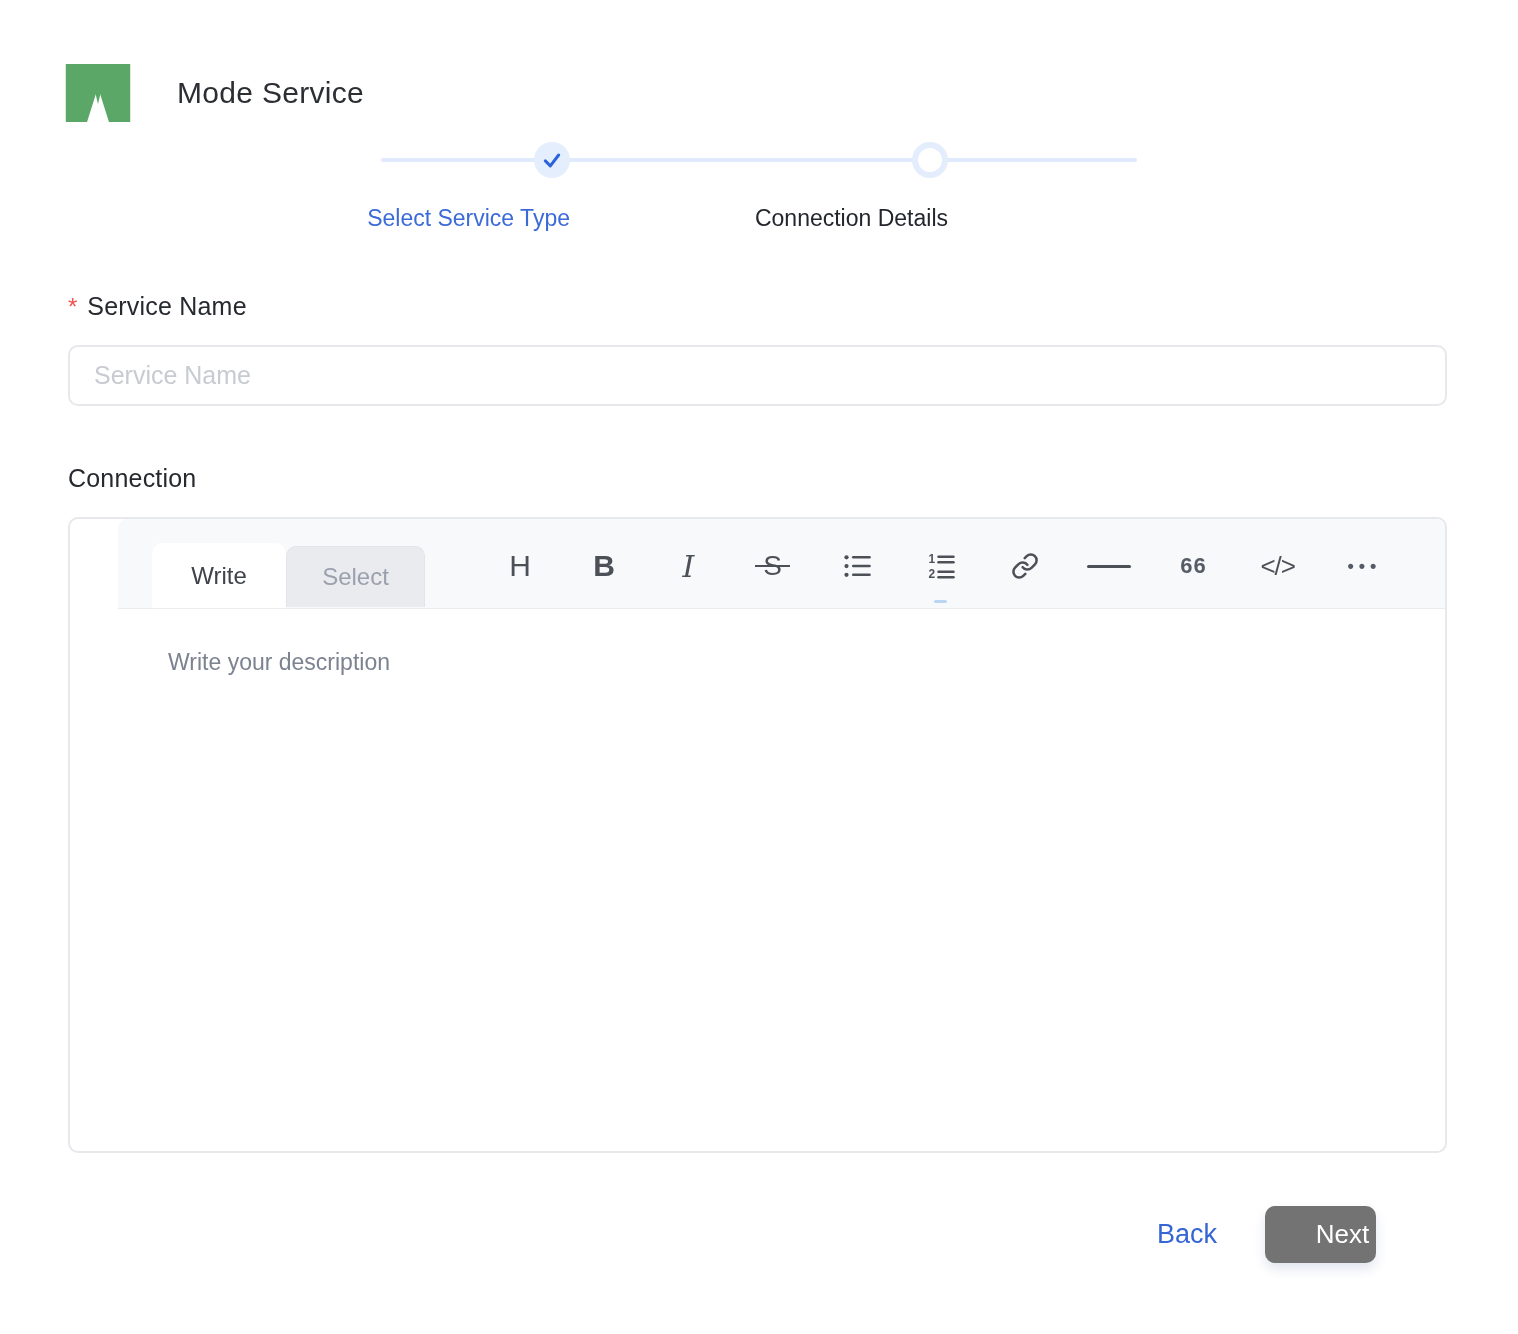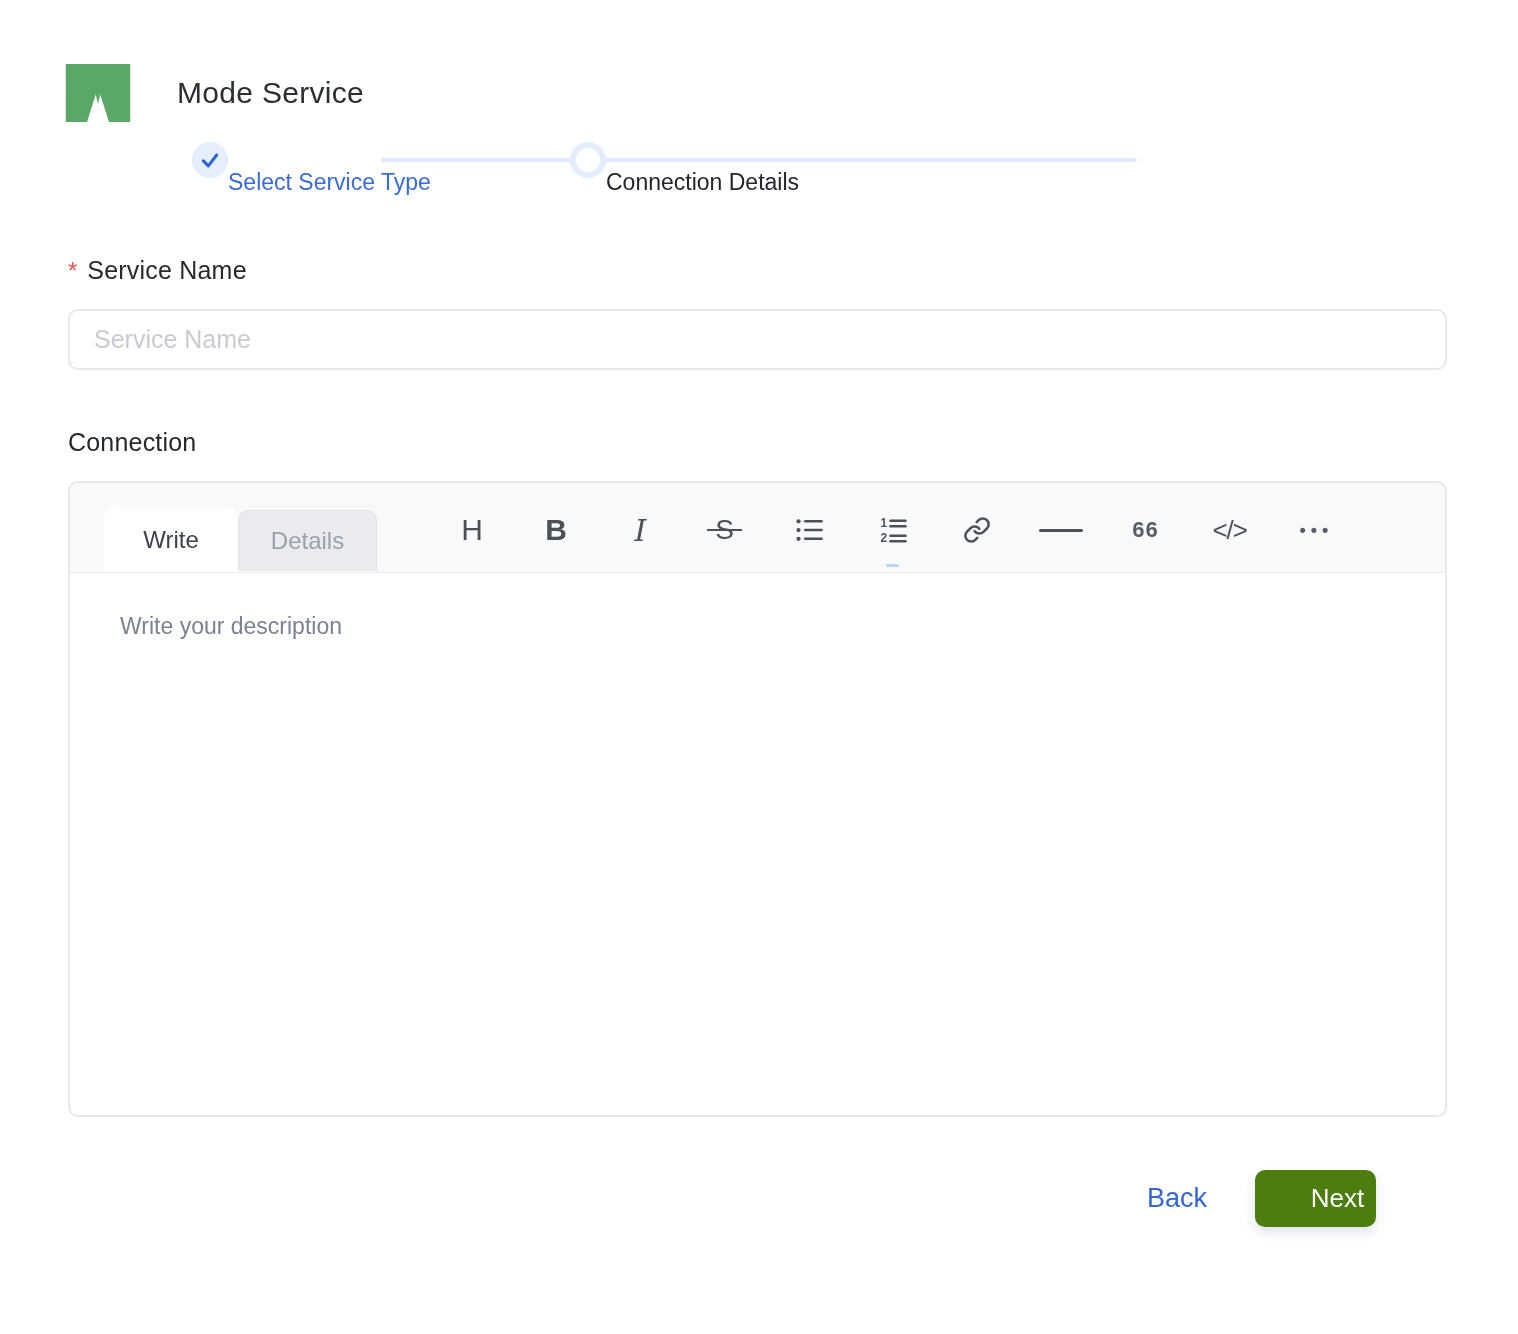--- a/index.html
+++ b/index.html
@@ -17,21 +17,21 @@
   .brand-logo { width:66px; height:58px; display:block; }
   .brand-title { font-size:30px; font-weight:500; color:#2b2e33; letter-spacing:.3px;margin-left:20px; }
 
   
   .stepper { width:1134px; margin:20px auto 0; position:relative; }
   .stepper-track {
     position:absolute; top:16px; left:189px; right:189px; height:4px;
     background:#dfeafc; border-radius:2px;
   }
   .steps { display:flex; position:relative; }
-  .step { width:378px; display:flex; flex-direction:row; align-items:flex-start; }
+  .step { width:378px; display:flex; flex-direction:column; align-items:flex-end; }
   .step-circle {
     width:36px; height:36px; border-radius:50%;
     display:flex; align-items:center; justify-content:center;
     background:#ffffff; position:relative; z-index:1;
   }
   .step-circle.completed { background:#e4eefc; }
   .step-circle.active   { border:6px solid #2c63d8; }
   .step-circle.upcoming { border:6px solid #e3edfb; }
   .step-label { margin-top:26px; font-size:23px; line-height:28px; }
   .step-label.blue { color:#3b6bd8; }
@@ -53,20 +53,21 @@
   .text-input::placeholder { color:#c8cbd1; }
 
   .desc-label-row { margin-top:58px; }
 
   
   .editor {
     margin-top:24px; height:636px;
     border:2px solid #e6e8eb; border-radius:10px;
     display:flex; flex-direction:column; background:#fff;
     position:relative;
+    padding-left:48px;
   }
   .editor-header {
     position:relative; height:90px; flex:0 0 90px;
     background:#f8f9fb; border-bottom:1px solid #e9ebee;
     border-radius:9px 9px 0 0;
     display:flex; align-items:flex-end;
   }
   .tabs { display:flex; padding-left:34px; align-items:flex-end; }
   .tab {
     display:flex; align-items:center; justify-content:center;
@@ -120,22 +121,22 @@
   
   .footer {
     margin-top:53px; display:flex; justify-content:flex-end; align-items:center;
     gap:48px; padding-right:71px;
   }
   .back-btn {
     border:none; background:transparent; color:#3566d4;
     font-size:27px; cursor:pointer; font-family:"Liberation Sans", sans-serif;
   }
   .next-btn {
-    width:121px; height:57px; border:none; border-radius:10px;
-    background:#4d7c0f; color:#ffffff; font-size:26px; cursor:pointer;
+    width:111px; height:57px; border:none; border-radius:10px;
+    background:#737373; color:#ffffff; font-size:26px; cursor:pointer;
     font-family:"Liberation Sans", sans-serif;
     box-shadow:0 6px 12px rgba(40,70,140,.14);
     padding-left:44px;
   }
 </style>
 </head>
 <body>
 
 <div class="page">
 
@@ -176,21 +177,21 @@
 
     
     <div class="field-label-row desc-label-row">
       <span class="field-label">Connection</span>
     </div>
 
     <div class="editor">
       <div class="editor-header">
         <div class="tabs">
           <button class="tab active">Write</button>
-          <button class="tab inactive">Details</button>
+          <button class="tab inactive">Select</button>
         </div>
 
         <div class="toolbar">
           <button class="tool">
             <span class="glyph-h">H</span>
           </button>
           <button class="tool">
             <span class="glyph-b">B</span>
           </button>
           <button class="tool">

